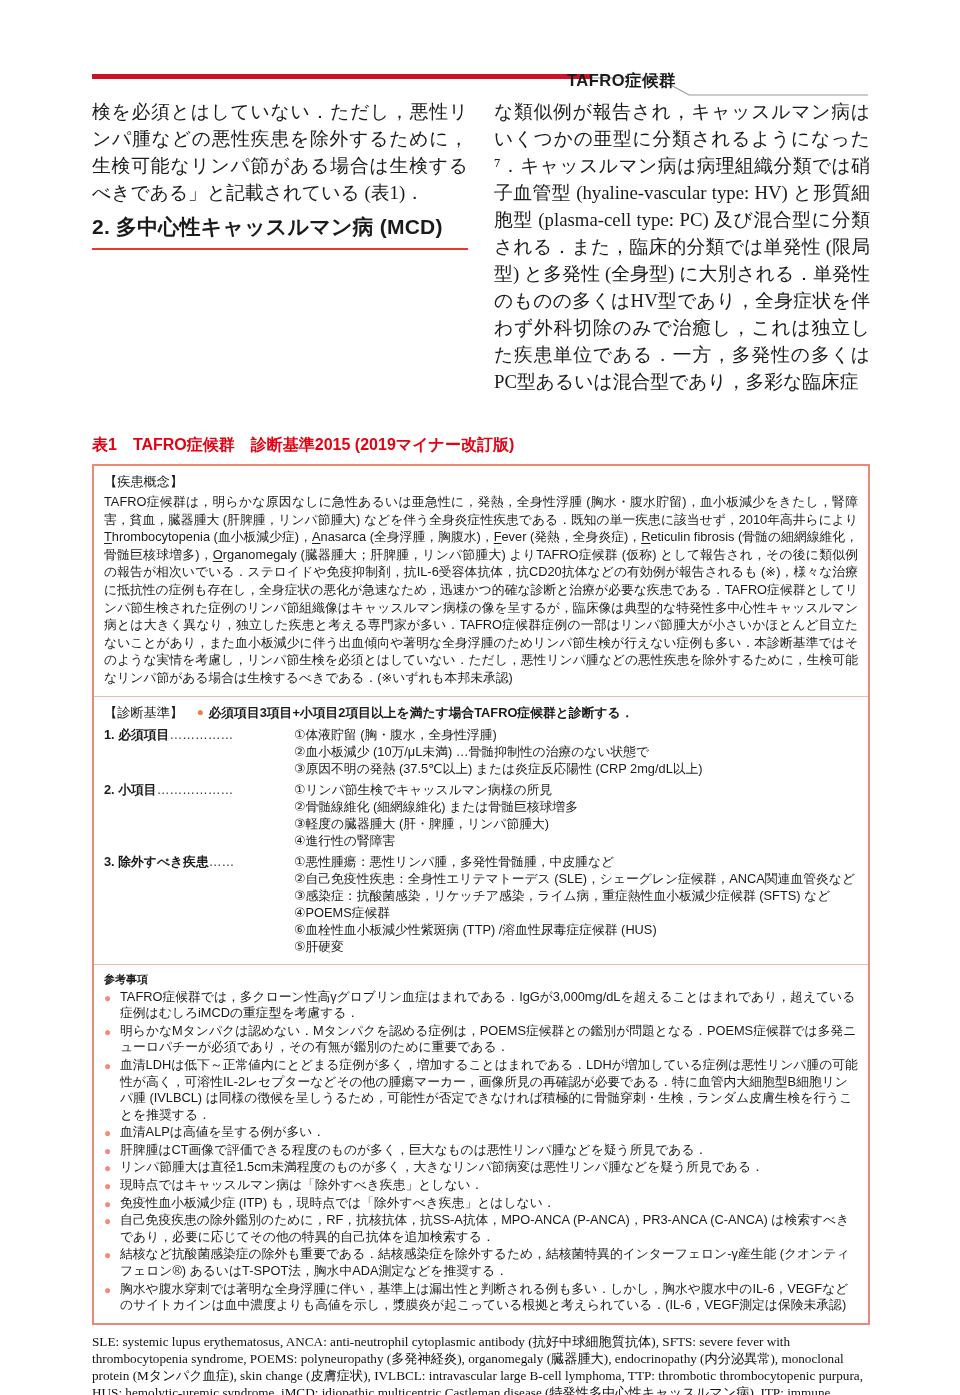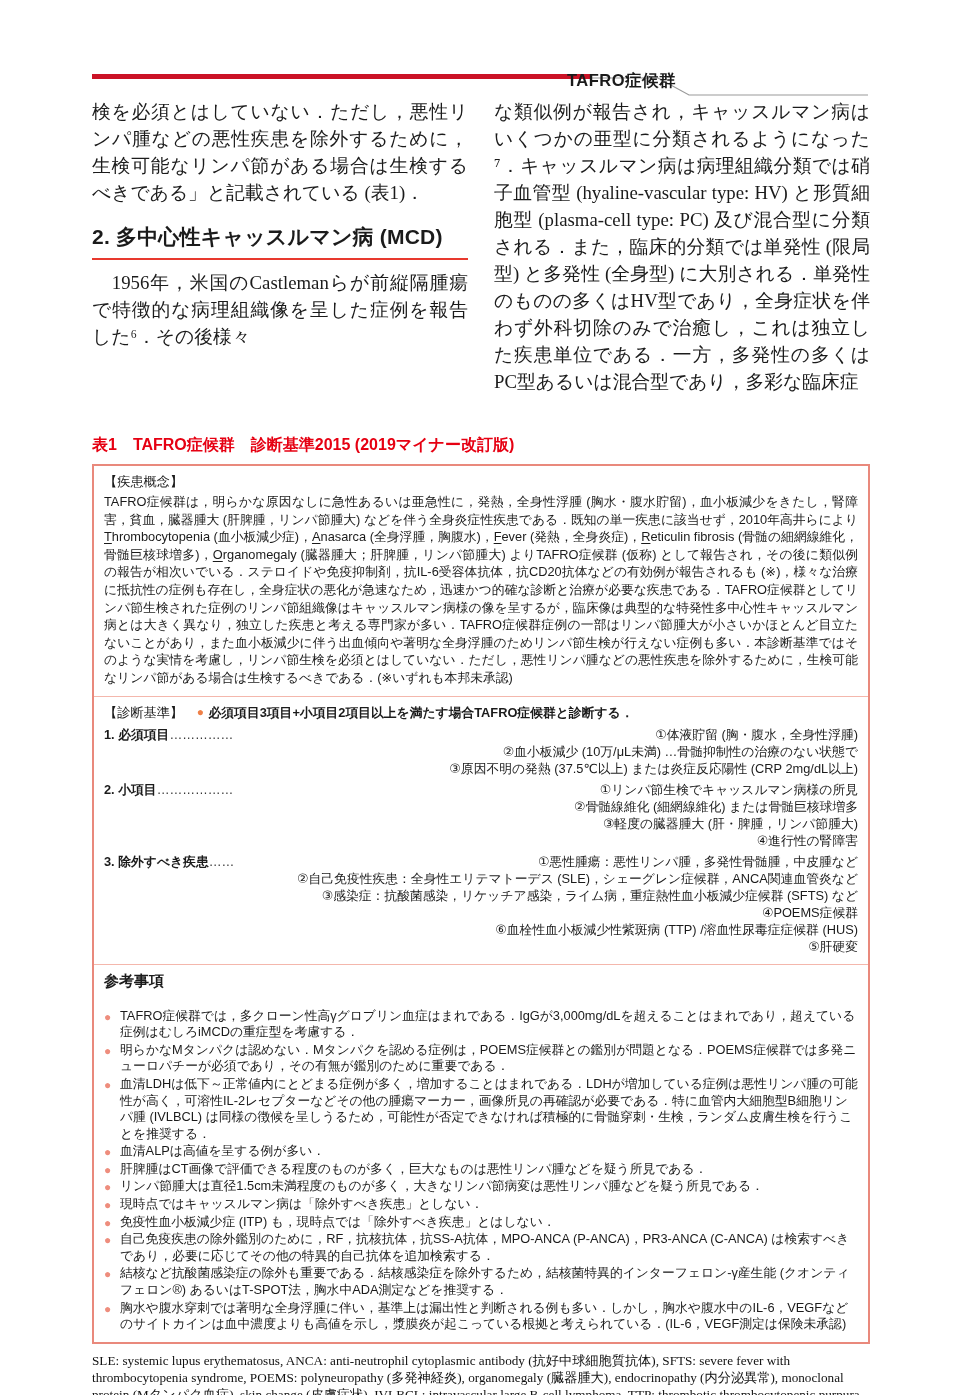--- a/index.html
+++ b/index.html
@@ -10,21 +10,21 @@
   .red-bar{position:absolute;left:92px;top:62px;width:500px;height:5px;background:var(--header-bar);}
   .header-line{position:absolute;left:592px;top:62px;width:276px;height:24px;}
   .running-title{position:absolute;top:58px;right:92px;font-family:"Liberation Sans","DejaVu Sans",sans-serif;
         font-weight:700;font-size:16.5px;letter-spacing:.5px;}
   
   .content{padding:98px 90px 0 92px;}
   .columns{display:flex;gap:26px;}
   .col{width:376px;}
   .body-text{margin:0;font-family:"Liberation Serif","DejaVu Serif",serif;font-size:18.8px;
         line-height:27px;text-align:justify;}
-  .section-heading{margin:17px 0 9px;font-family:"Liberation Sans","DejaVu Sans",sans-serif;
+  .section-heading{margin:7px 0 9px;font-family:"Liberation Sans","DejaVu Sans",sans-serif;
         font-weight:700;font-size:21px;white-space:nowrap;border-bottom:2.5px solid var(--heading-underline);
         padding-bottom:7px;letter-spacing:.2px;}
   
   .tbl-caption{margin:40px 0 8px;color:var(--caption-red);font-family:Liberation Sans, sans-serif;
         font-weight:700;font-size:16px;}
   .tbl{border:2px solid var(--table-border);font-family:"Liberation Sans","DejaVu Sans",sans-serif;
         font-size:12.8px;}
   .tbl-sec{padding:7px 10px 9px;}
   .tbl-sec + .tbl-sec{border-top:1.5px solid var(--section-divider);}
   .sec-heading{font-weight:400;font-size:13.2px;}
@@ -34,24 +34,24 @@
   .crit-head .sec-heading{margin-right:10px;}
   .crit-rule{font-weight:700;}
   .dot{font-size:12px;vertical-align:1px;}
   .dot.orange{color:var(--bullet-orange);margin-right:1px;}
   .dot.salmon{color:var(--bullet-salmon);}
   .crit-item{display:flex;margin-top:4px;}
   .crit-label{flex:none;width:190px;overflow:hidden;white-space:nowrap;line-height:17px;}
   .crit-label .lbl{font-weight:700;}
   .crit-label .ldr{font-weight:400;color:#333;}
   .crit-entries{flex:1;}
-  .crit-entry{line-height:17px;text-align:right;}
+  .crit-entry{line-height:17px;}
   .note-item{position:relative;padding-left:16px;line-height:16.6px;margin-top:1px;}
   .note-item .dot{position:absolute;left:0;top:1px;}
-  .notes-head{font-weight:700;font-size:15px;margin-bottom:17px;}
+  .notes-head{font-weight:700;font-size:11px;margin-bottom:2px;}
   
   .footnote{margin:8px 0 0;font-family:"Liberation Serif","DejaVu Serif",serif;font-size:13.2px;
         line-height:17px;color:#111;}
 </style>
 </head>
 <body>
 
 <div class="page">
 
   <div class="page-header">
@@ -61,21 +61,20 @@
     </svg>
     <div class="running-title">TAFRO症候群</div>
   </div>
 
   <div class="content">
 
     <div class="columns">
       <div class="col">
         <p class="body-text">検を必須とはしていない．ただし，悪性リンパ腫などの悪性疾患を除外するために，生検可能なリンパ節がある場合は生検するべきである」と記載されている (表1)．</p>
         <h2 class="section-heading">2. 多中心性キャッスルマン病 (MCD)</h2>
-        <p class="body-text">　1956年，米国のCastlemanらが前縦隔腫瘍で特徴的な病理組織像を呈した症例を報告した⁶．その後様々</p>
       </div>
       <div class="col">
         <p class="body-text">な類似例が報告され，キャッスルマン病はいくつかの亜型に分類されるようになった⁷．キャッスルマン病は病理組織分類では硝子血管型 (hyaline-vascular type: HV) と形質細胞型 (plasma-cell type: PC) 及び混合型に分類される．また，臨床的分類では単発性 (限局型) と多発性 (全身型) に大別される．単発性のものの多くはHV型であり，全身症状を伴わず外科切除のみで治癒し，これは独立した疾患単位である．一方，多発性の多くはPC型あるいは混合型であり，多彩な臨床症</p>
       </div>
     </div>
 
     <div class="tbl-caption">表1　TAFRO症候群　診断基準2015 (2019マイナー改訂版)</div>
 
     <div class="tbl">
 

